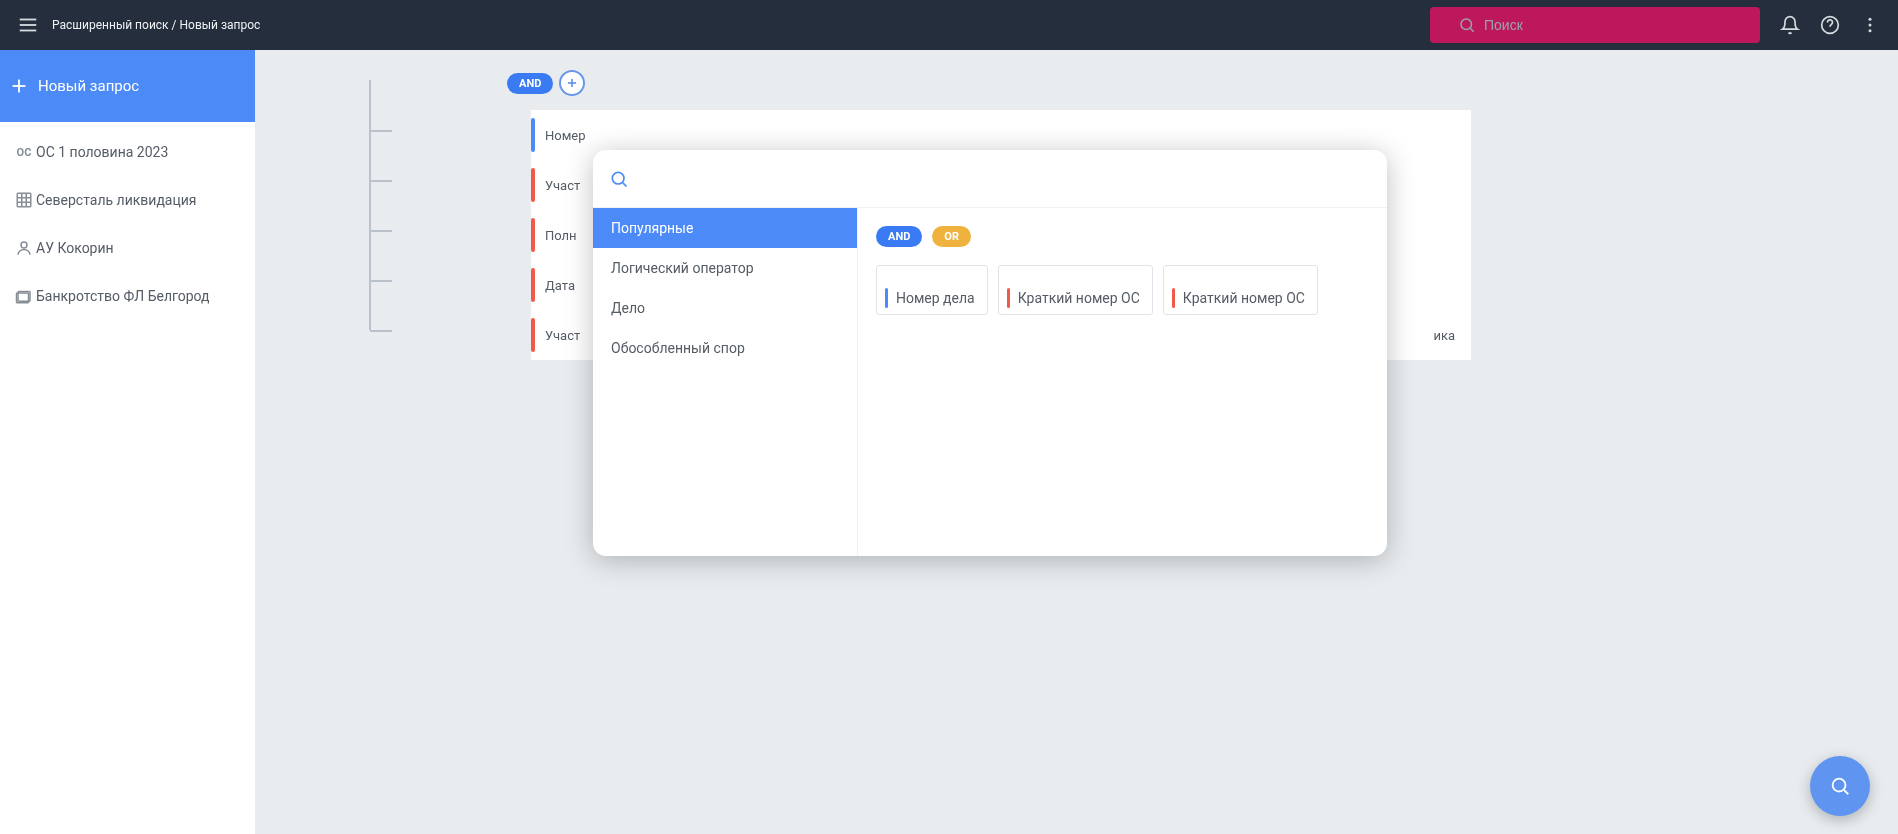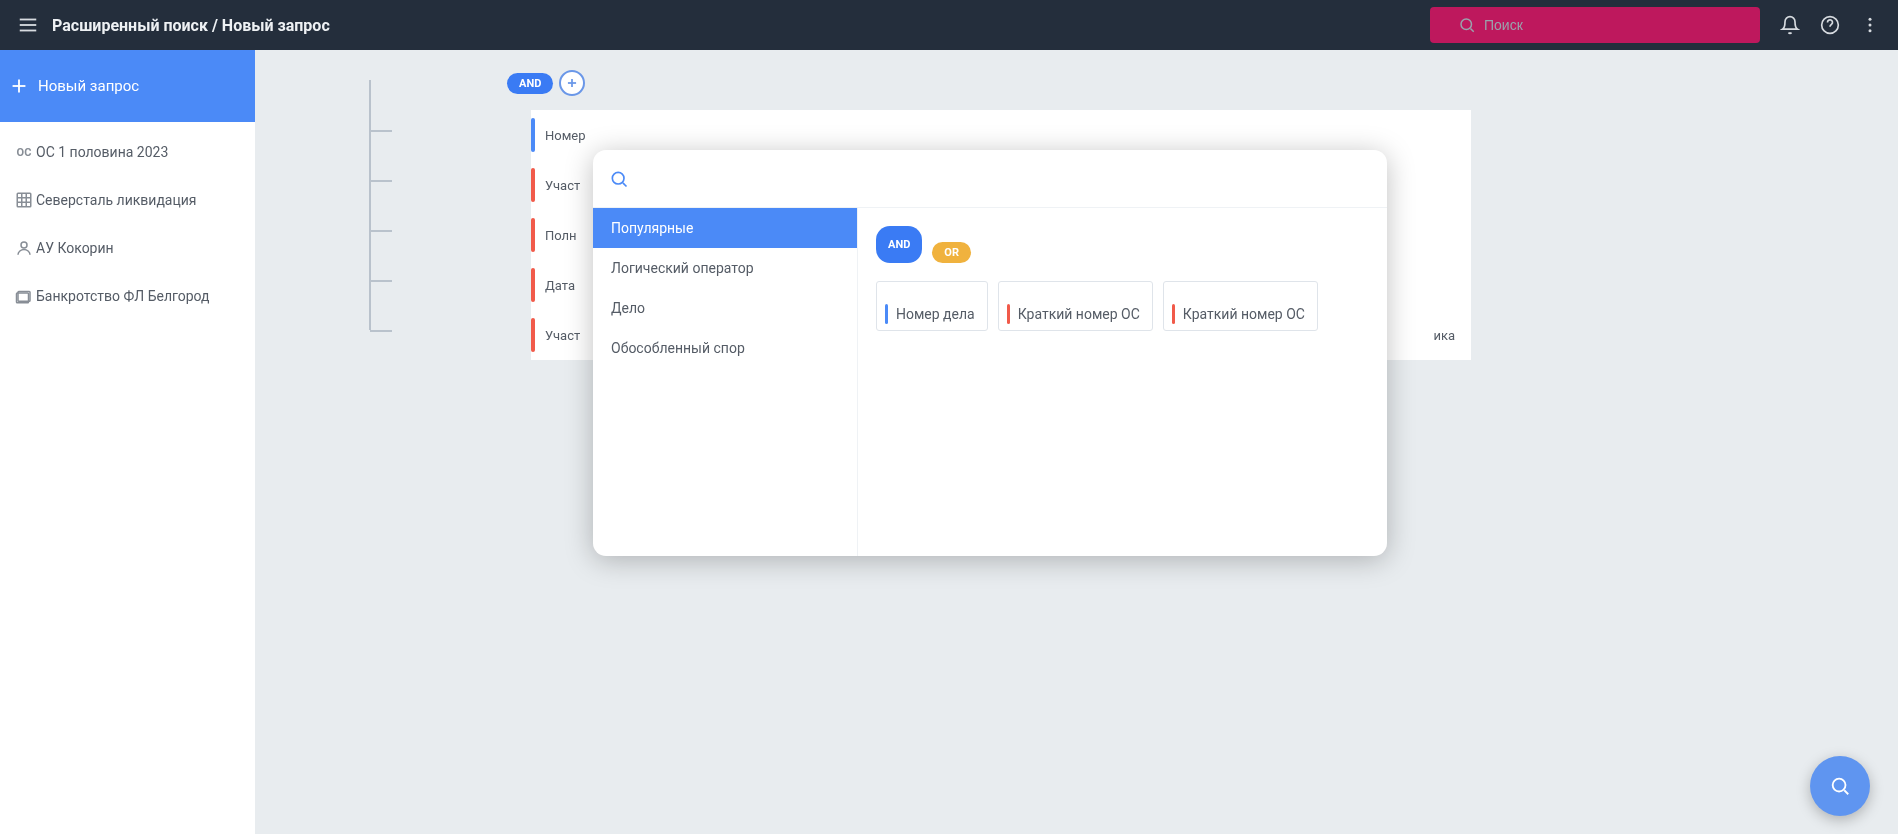--- a/index.html
+++ b/index.html
@@ -23,22 +23,22 @@
   width: 40px;
   height: 40px;
   display: flex;
   align-items: center;
   justify-content: center;
   color: #d7dbe0;
   cursor: pointer;
 }
 .app-title {
   color: #eef1f4;
-  font-size: 16px;
-  font-weight: 700;
+  font-size: 12px;
+  font-weight: 400;
   margin-left: 4px;
 }
 .header-spacer { flex: 1; }
 .search-box {
   background: #be185d;
   border-radius: 4px;
   height: 36px;
   width: 330px;
   display: flex;
   align-items: center;
@@ -140,21 +140,21 @@
 .pill {
   border-radius: 14px;
   padding: 4px 12px;
   font-size: 11px;
   font-weight: 700;
   color: #fff;
   display: inline-flex;
   align-items: center;
 }
 .pill.and { background: #3a7bf4; }
-.pill.or  { background: #f0b23e; margin-top: 16px; }
+.pill.or  { background: #f0b23e; }
 .add-btn {
   width: 26px; height: 26px;
   border-radius: 50%;
   border: 2px solid #6a97e8;
   color: #6a97e8;
   display: flex;
   align-items: center;
   justify-content: center;
   margin-left: 6px;
   cursor: pointer;

